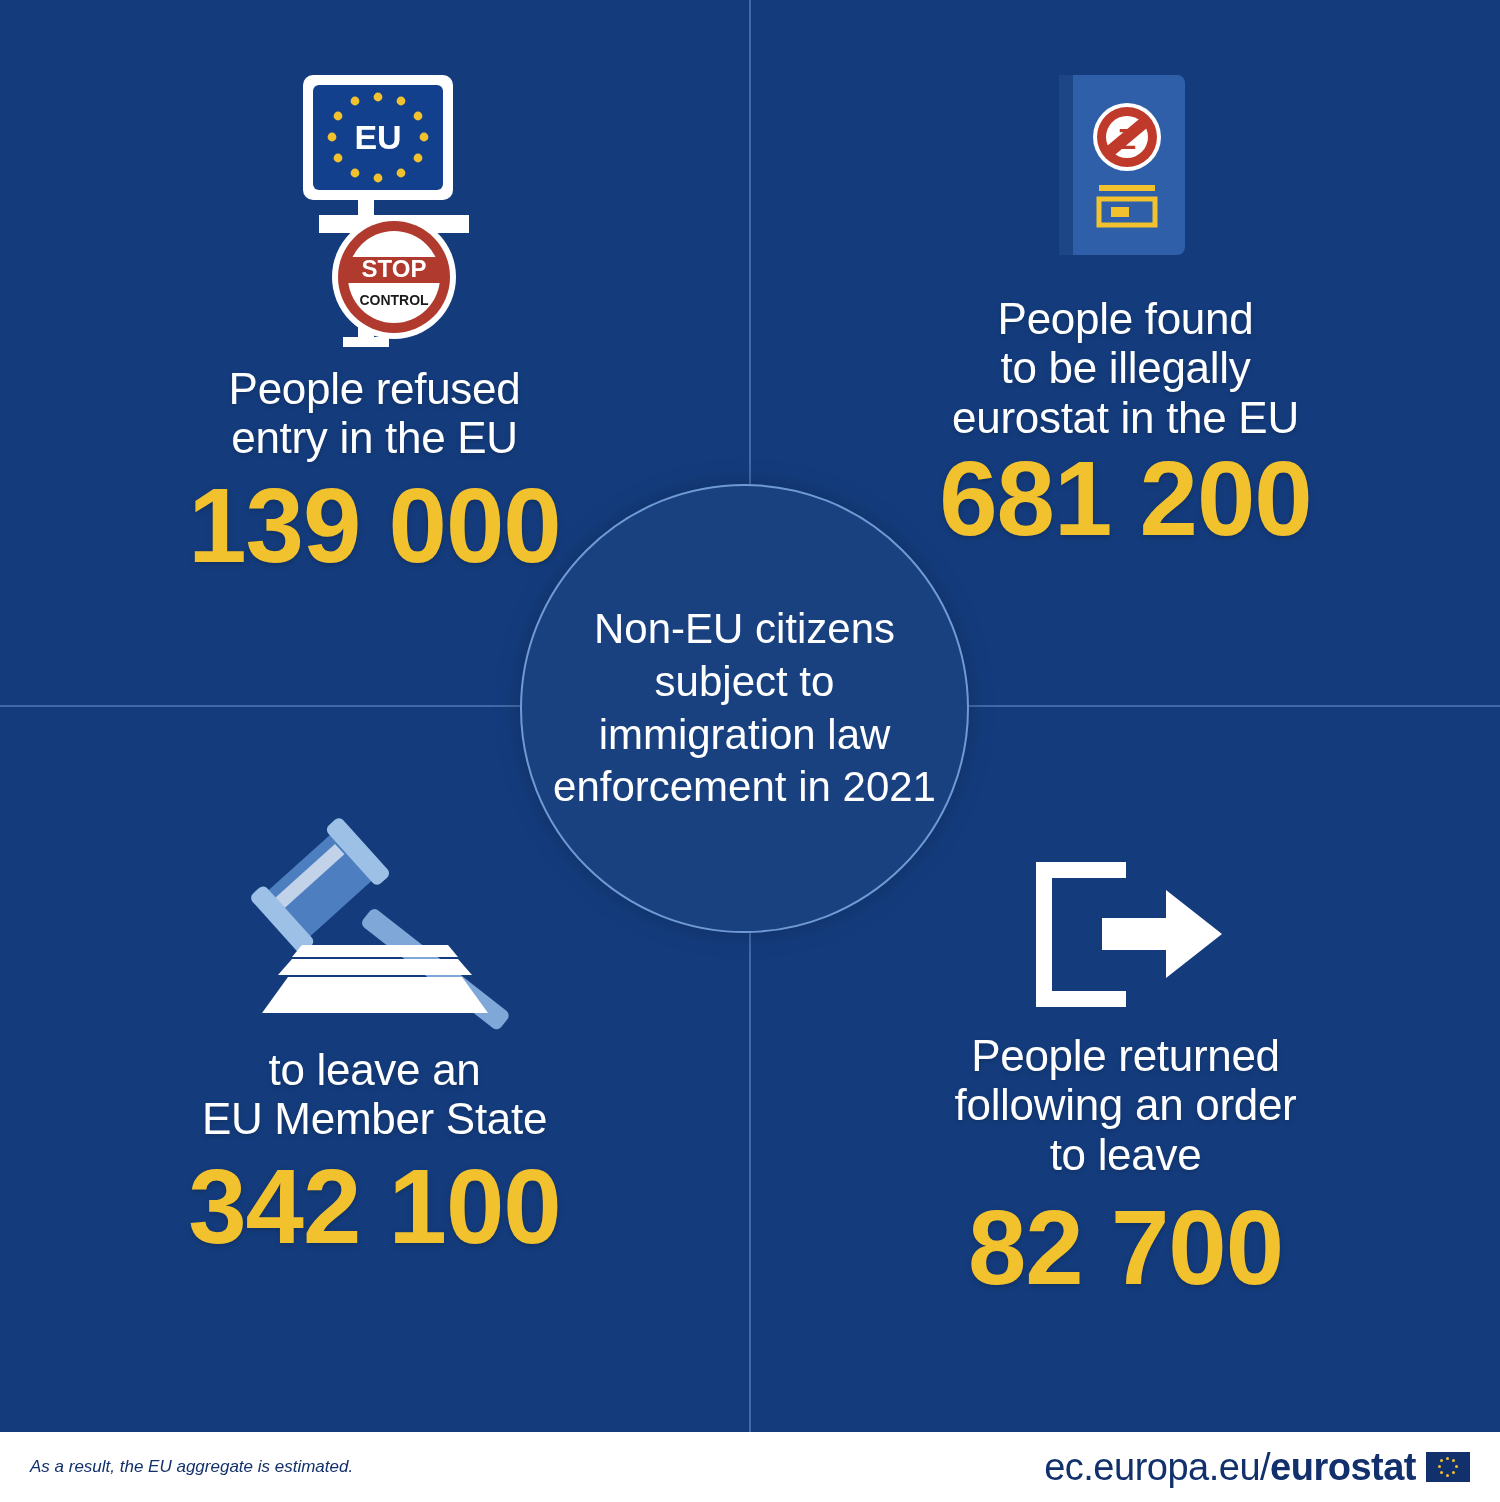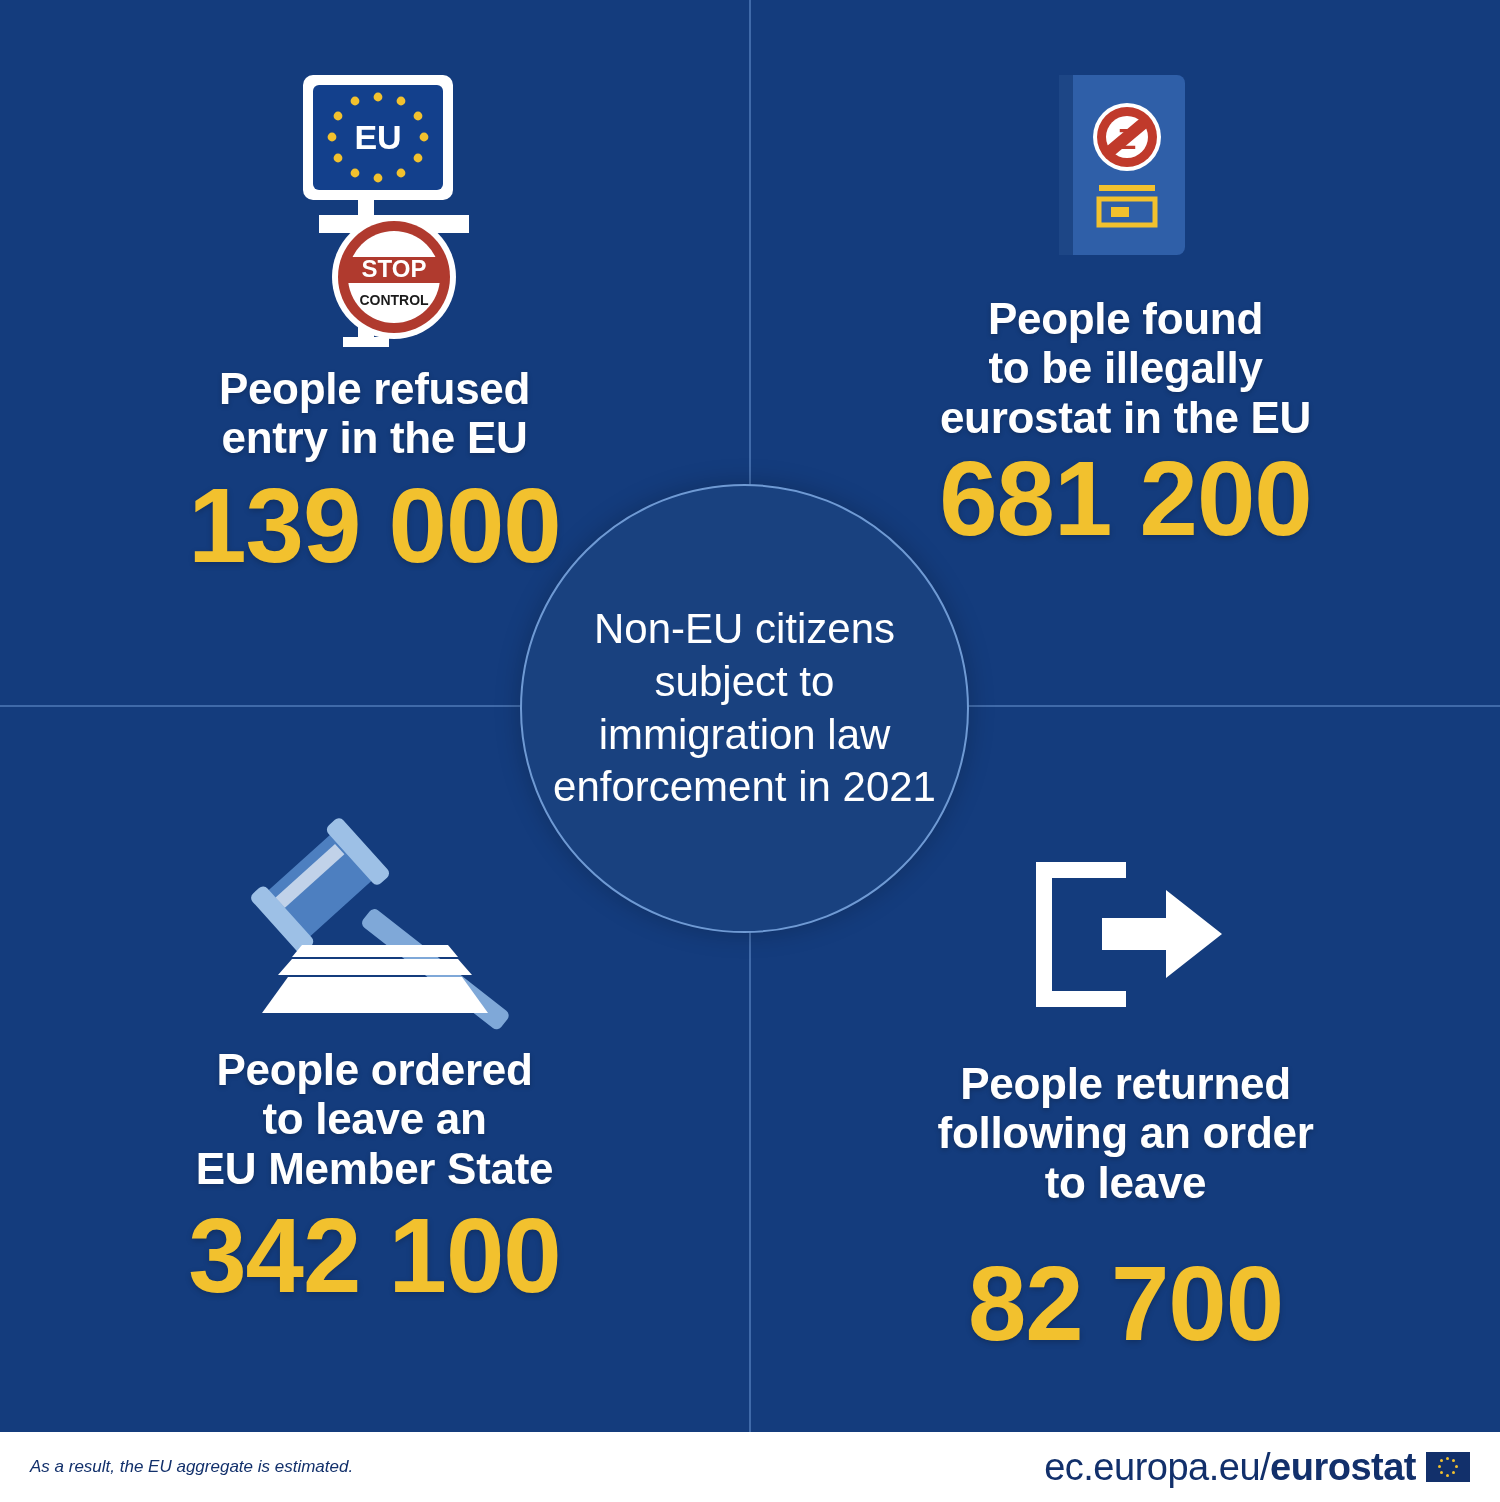--- a/index.html
+++ b/index.html
@@ -47,36 +47,36 @@
     width: 749px;
     height: 705px;
     box-sizing: border-box;
     display: flex;
     flex-direction: column;
     align-items: center;
   }
   .q1 { left: 0;     top: 0;    justify-content: flex-start; padding-top: 60px; }
   .q2 { left: 751px; top: 0;    justify-content: flex-start; padding-top: 50px; }
   .q3 { left: 0;     top: 707px; justify-content: flex-start; padding-top: 80px; }
-  .q4 { left: 751px; top: 707px; justify-content: flex-start; padding-top: 100px; gap: 28px; }
+  .q4 { left: 751px; top: 707px; justify-content: flex-start; padding-top: 100px; }
 
   .icon-wrap {
     display: flex;
     align-items: flex-end;
     justify-content: center;
     height: 280px;
   }
   .q1 .icon-wrap { height: 290px; }
   .q2 .icon-wrap { height: 230px; }
   .q3 .icon-wrap { height: 250px; }
   .q4 .icon-wrap { height: 210px; }
 
   .label {
     color: #ffffff;
-    font-weight: bold;
+    font-weight: normal;
     font-size: 44px;
     line-height: 1.12;
     text-align: center;
     letter-spacing: -0.3px;
     margin-top: 14px;
     text-shadow: 0 2px 5px rgba(0,0,0,.22);
   }
   .value {
     color: #f2c12e;
     font-weight: bold;
@@ -259,21 +259,20 @@
             <rect x="152" y="30" width="20" height="78" rx="6" fill="#9dc0e6"></rect>
             <rect x="70" y="48" width="80" height="14" fill="#ffffff" opacity=".65"></rect>
           </g>
 
           <path d="M52 196 L278 196 L252 160 L78 160 Z" fill="#ffffff"></path>
           <path d="M68 158 L262 158 L248 142 L82 142 Z" fill="#ffffff"></path>
           <path d="M82 140 L248 140 L238 128 L92 128 Z" fill="#ffffff"></path>
         </svg>
       </div>
       <div class="label">
-        <div>People ordered</div>
         <div>to leave an</div>
         <div>EU Member State</div>
       </div>
       <div class="value">342 100</div>
     </div>
 
     <div class="quad q4">
       <div class="icon-wrap">
         <svg width="220" height="165" viewBox="0 0 220 165">
           <path d="M20 10 L110 10 L110 26 L36 26 L36 139 L110 139 L110 155 L20 155 Z" fill="#ffffff"></path>

